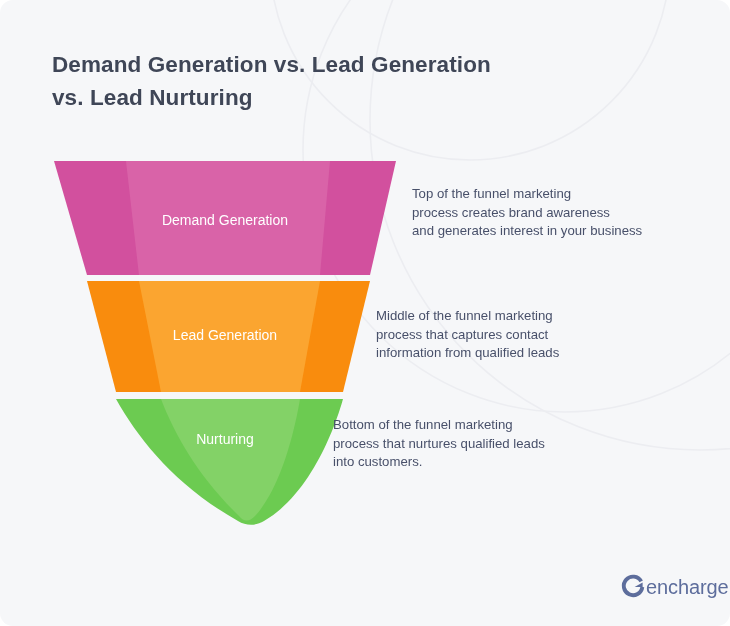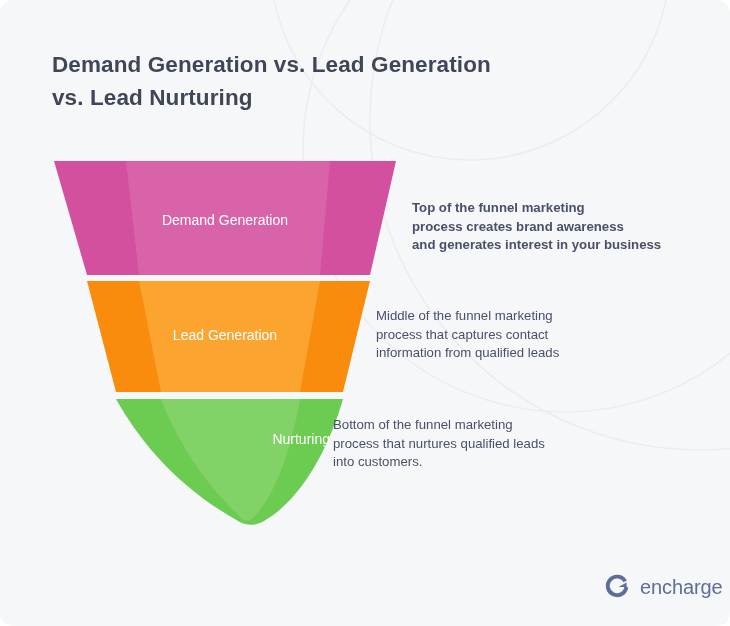--- a/index.html
+++ b/index.html
@@ -59,42 +59,42 @@
   .stage-label {
     position: absolute;
     color: #ffffff;
     font-size: 14px;
     line-height: 24px;
     text-align: center;
     white-space: nowrap;
   }
   #label-demand   { left: 54px;  width: 342px; top: 208px; }
   #label-lead     { left: 84px;  width: 282px; top: 323px; }
-  #label-nurture  { left: 120px; width: 210px; top: 427px; text-align: right; }
+  #label-nurture  { left: 120px; width: 210px; top: 427px; }
 
   
   .desc {
     position: absolute;
     color: #48506a;
     font-size: 13.2px;
     line-height: 18.5px;
     white-space: pre-line;
   }
-  #desc-1 { left: 412px; top: 199px; width: 300px; font-weight: bold; }
+  #desc-1 { left: 412px; top: 185px; width: 300px; }
   #desc-2 { left: 376px; top: 307px; width: 300px; }
   #desc-3 { left: 333px; top: 416px; width: 300px; }
 
   
   #logo {
     position: absolute;
-    left: 604px;
+    left: 620px;
     top: 574px;
     display: flex;
     align-items: center;
-    gap: 10px;
+    gap: 0;
   }
   #logo-mark { display: block; }
   #logo-word {
     font-size: 20px;
     color: #5d6d9c;
     letter-spacing: -0.1px;
     line-height: 20px;
   }
 </style>
 </head>

